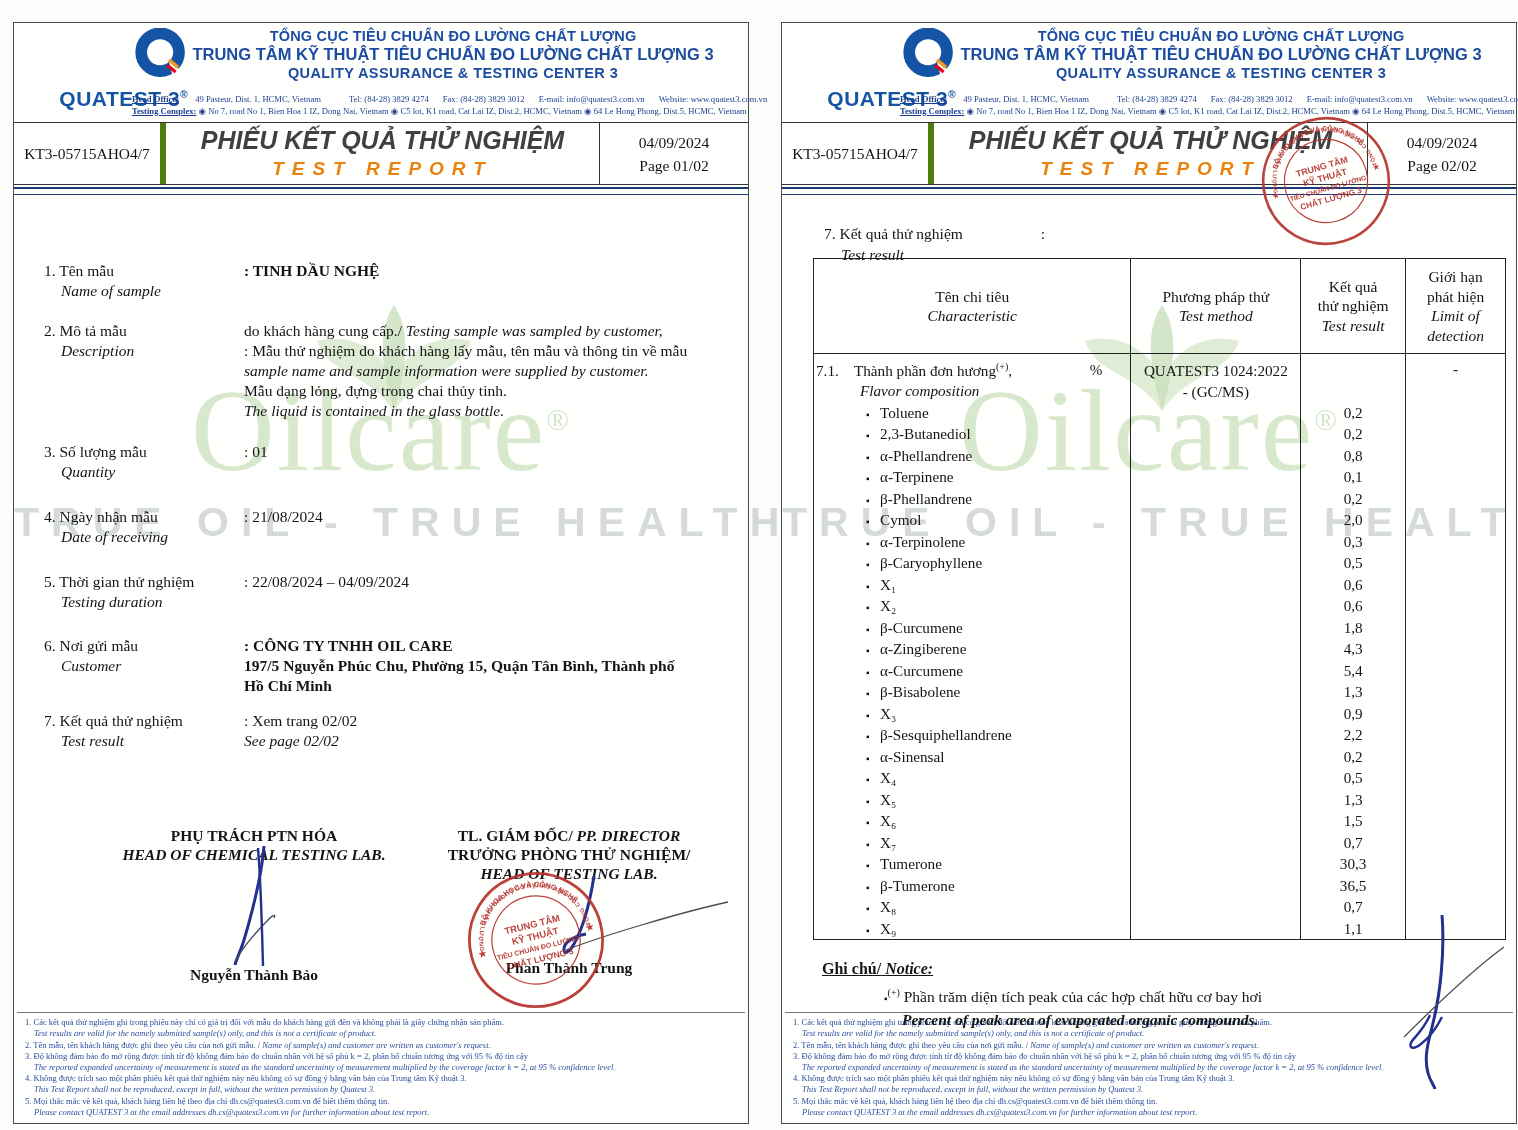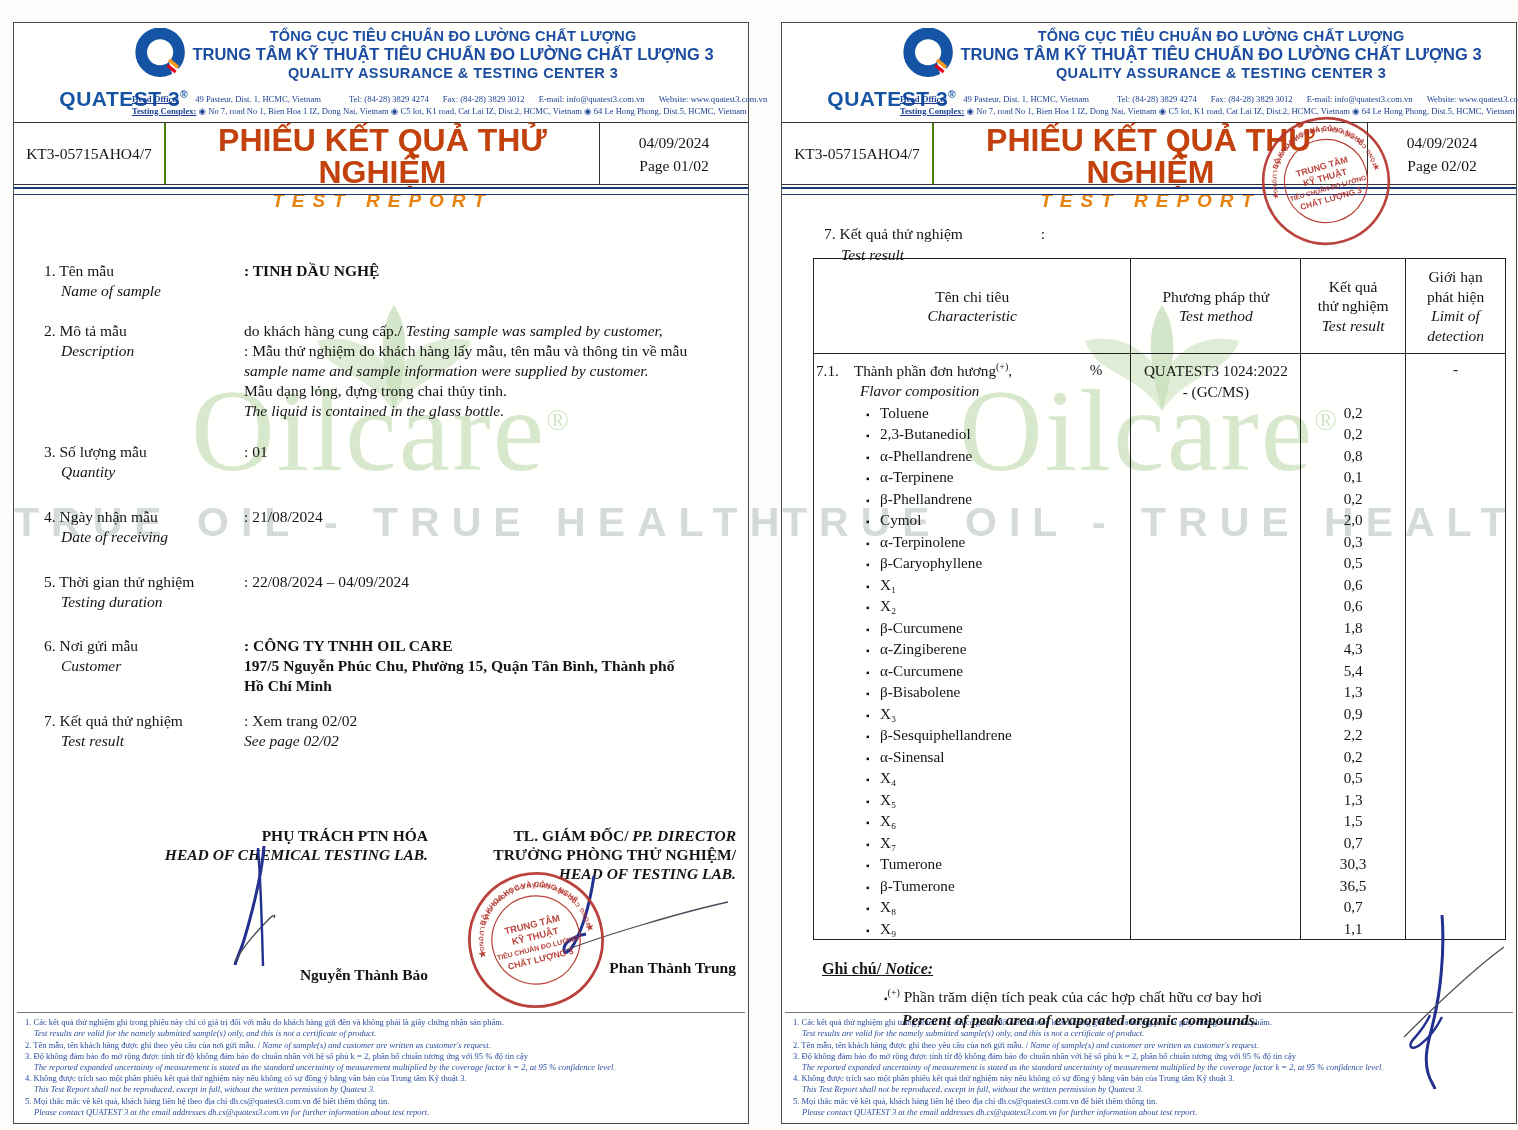--- a/index.html
+++ b/index.html
@@ -21,25 +21,25 @@
   .org-1 { font-size:14.5px; font-weight:600; letter-spacing:.2px; }
   .org-2 { font-size:16.5px; font-weight:bold; margin-top:1px; }
   .org-3 { font-size:14.5px; font-weight:bold; margin-top:1px; letter-spacing:.4px; }
   .addr { position:absolute; left:118px; right:6px; top:71px; font-size:8.6px;
           color:#1d3f93; line-height:11.5px; white-space:nowrap; }
   .addr .lbl { text-decoration:underline; font-weight:bold; }
   .addr-row1 span { margin-right:14px; }
 
   
   .trow { display:flex; height:62px; border-bottom:1px solid #333; position:relative; z-index:2; }
-  .trow .tc1 { width:152px; border-right:2px solid #4d7c0f; display:flex; align-items:center;
+  .trow .tc1 { width:152px; border-right:6px solid #4d7c0f; display:flex; align-items:center;
                justify-content:center; font-size:15.5px; }
   .trow .tc2 { flex:1; border-right:1px solid #333; text-align:center; padding-top:1px; }
   .t-vi { font-family:"Liberation Sans","DejaVu Sans",sans-serif; font-weight:bold;
-          color:#c2410c; font-size:32px; line-height:32px; }
+          color:#404040; font-size:25px; line-height:32px;font-style:italic; }
   .t-en { font-family:"Liberation Sans","DejaVu Sans",sans-serif; font-weight:bold;
           font-style:italic; color:#e8820c; font-size:19px; letter-spacing:8px; line-height:25px; }
   .trow .tc3 { width:148px; display:flex; flex-direction:column; align-items:center;
                justify-content:center; font-size:15.5px; line-height:23px; }
   .double-rule { height:8px; border-top:2.5px solid #1b3a7a; border-bottom:1.5px solid #1b3a7a;
                  margin-top:2px; position:relative; z-index:2; }
 
   
   .wm { position:absolute; left:0; top:348px; width:100%; text-align:center; z-index:0; }
   .wm-brand { font-weight:normal; font-size:116px; line-height:1.05;
@@ -56,21 +56,21 @@
   .field { display:flex; }
   .f-label { width:200px; flex:none; }
   .f-en { font-style:italic; margin-left:17px; }
   .f-value { flex:1; }
   .bold { font-weight:bold; }
   .ital { font-style:italic; }
   .mb1{margin-bottom:20px;} .mb2{margin-bottom:21px;} .mb3{margin-bottom:25px;}
   .mb4{margin-bottom:25px;} .mb5{margin-bottom:24px;} .mb6{margin-bottom:15px;}
 
   
-  .sign { position:absolute; top:803px; text-align:right; font-size:15.5px; font-weight:bold;
+  .sign { position:absolute; top:803px; text-align:center; font-size:15.5px; font-weight:bold;
           line-height:19px; z-index:2; }
   .sign-left { left:66px; width:348px; }
   .sign-right { left:388px; width:334px; }
   .sig-name { position:absolute; width:100%; }
   .sign-left .sig-name { top:139px; }
   .sign-right .sig-name { top:132px; }
   .sig-svg { position:absolute; }
   .stamp { position:absolute; z-index:3; opacity:.92; }
   .stamp svg { width:100%; height:100%; }
 

